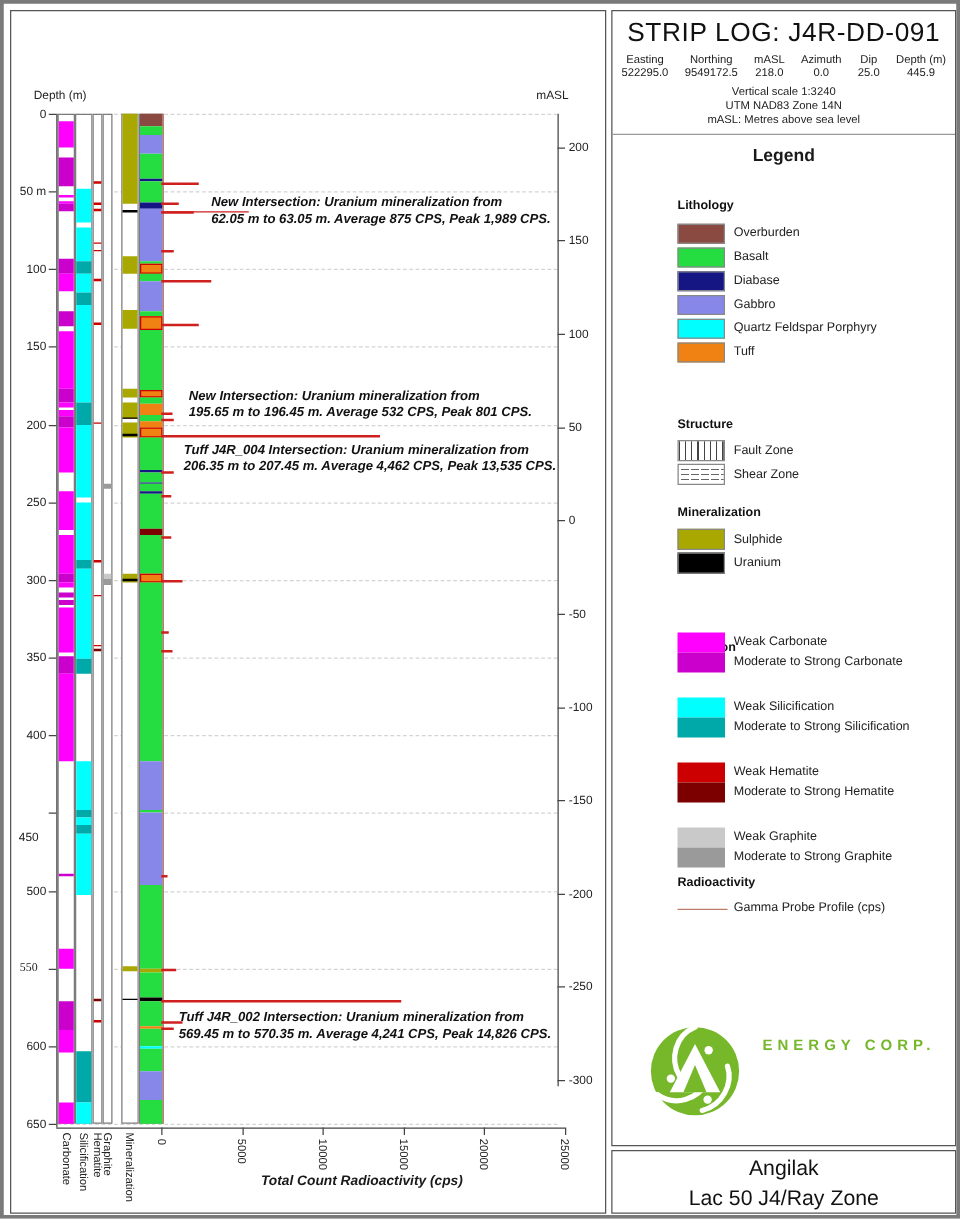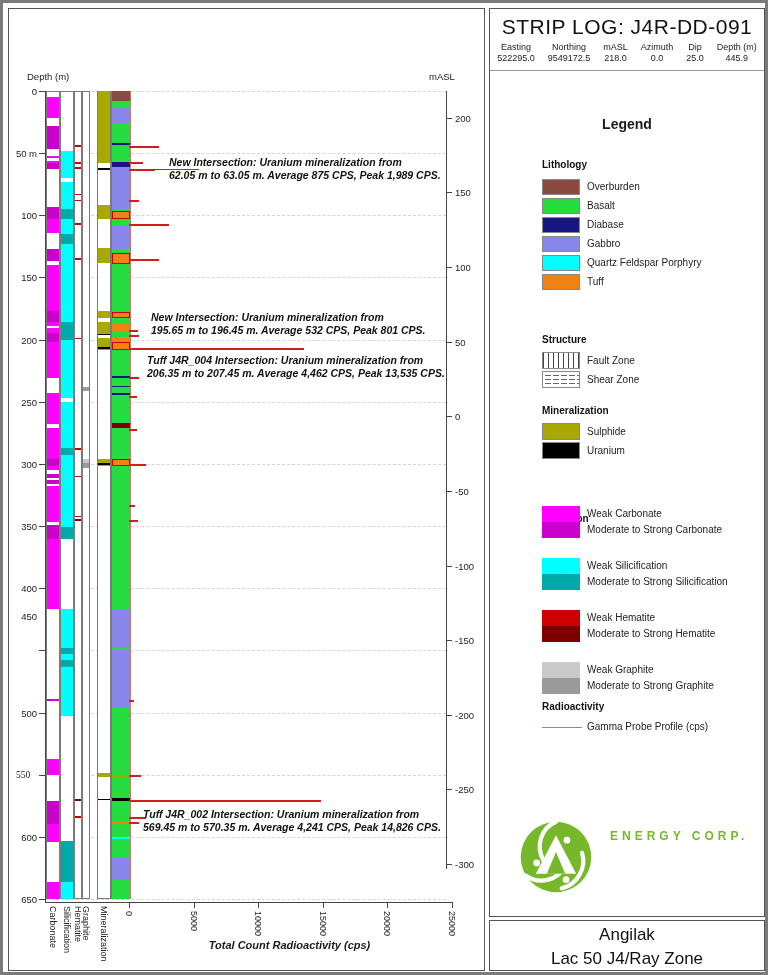--- a/index.html
+++ b/index.html
@@ -241,21 +241,21 @@
         <div class="ticklabel" style="left: 0px; top: 325.62px; width: 28px; text-align: right;">200</div>
         <div class="tick" style="left: 30px; top: 392.775px; width: 6px; height: 1px;"></div>
         <div class="ticklabel" style="left: 0px; top: 387.775px; width: 28px; text-align: right;">250</div>
         <div class="tick" style="left: 30px; top: 454.93px; width: 6px; height: 1px;"></div>
         <div class="ticklabel" style="left: 0px; top: 449.93px; width: 28px; text-align: right;">300</div>
         <div class="tick" style="left: 30px; top: 517.085px; width: 6px; height: 1px;"></div>
         <div class="ticklabel" style="left: 0px; top: 512.085px; width: 28px; text-align: right;">350</div>
         <div class="tick" style="left: 30px; top: 579.24px; width: 6px; height: 1px;"></div>
         <div class="ticklabel" style="left: 0px; top: 574.24px; width: 28px; text-align: right;">400</div>
         <div class="tick" style="left: 30px; top: 641.395px; width: 6px; height: 1px;"></div>
-        <div class="ticklabel" style="left: 0px; top: 602px; width: 28px; text-align: right;">450</div>
+        <div class="ticklabel" style="left: 0px; top: 656px; width: 28px; text-align: center;">450</div>
         <div class="tick" style="left: 30px; top: 703.55px; width: 6px; height: 1px;"></div>
         <div class="ticklabel" style="left: 0px; top: 698.55px; width: 28px; text-align: right;">500</div>
         <div class="tick" style="left: 30px; top: 765.705px; width: 6px; height: 1px;"></div>
         <div class="ticklabel" style="left: 0px; top: 760.705px; width: 28px; text-align: center; font-family: Liberation Serif, serif;">550</div>
         <div class="tick" style="left: 30px; top: 827.86px; width: 6px; height: 1px;"></div>
         <div class="ticklabel" style="left: 0px; top: 822.86px; width: 28px; text-align: right;">600</div>
         <div class="tick" style="left: 30px; top: 890.015px; width: 6px; height: 1px;"></div>
         <div class="ticklabel" style="left: 0px; top: 885.015px; width: 28px; text-align: right;">650</div>
         <div class="axisline" style="left: 437px; top: 82px; width: 1px; height: 778px;"></div>
         <div class="tick" style="left: 437px; top: 108.865px; width: 6px; height: 1px;"></div>
@@ -332,20 +332,25 @@
           </div>
           <div class="fieldcol">
             <div>Dip</div>
             <div>25.0</div>
           </div>
           <div class="fieldcol">
             <div>Depth (m)</div>
             <div>445.9</div>
           </div>
         </div>
+      <div id="notes">
+          <div class="note" style="margin-top: 4px;">Vertical scale 1:3240</div>
+          <div class="note" style="margin-top: 0px;">UTM NAD83 Zone 14N</div>
+          <div class="note" style="margin-top: 0px;">mASL: Metres above sea level</div>
+        </div>
     </div>
     <div id="legend-title">Legend</div>
     <div id="legend-dyn">
         <div class="sec-title" style="left: 52px; top: 150px;">Lithology</div>
         <div class="sw" style="left: 52px; top: 170px; height: 16px; background: rgb(138, 74, 66);"></div>
         <div class="sw-label" style="left: 97px; top: 172px;">Overburden</div>
         <div class="sw" style="left: 52px; top: 189px; height: 16px; background: rgb(37, 221, 64);"></div>
         <div class="sw-label" style="left: 97px; top: 191px;">Basalt</div>
         <div class="sw" style="left: 52px; top: 208px; height: 16px; background: rgb(21, 21, 132);"></div>
         <div class="sw-label" style="left: 97px; top: 210px;">Diabase</div>

